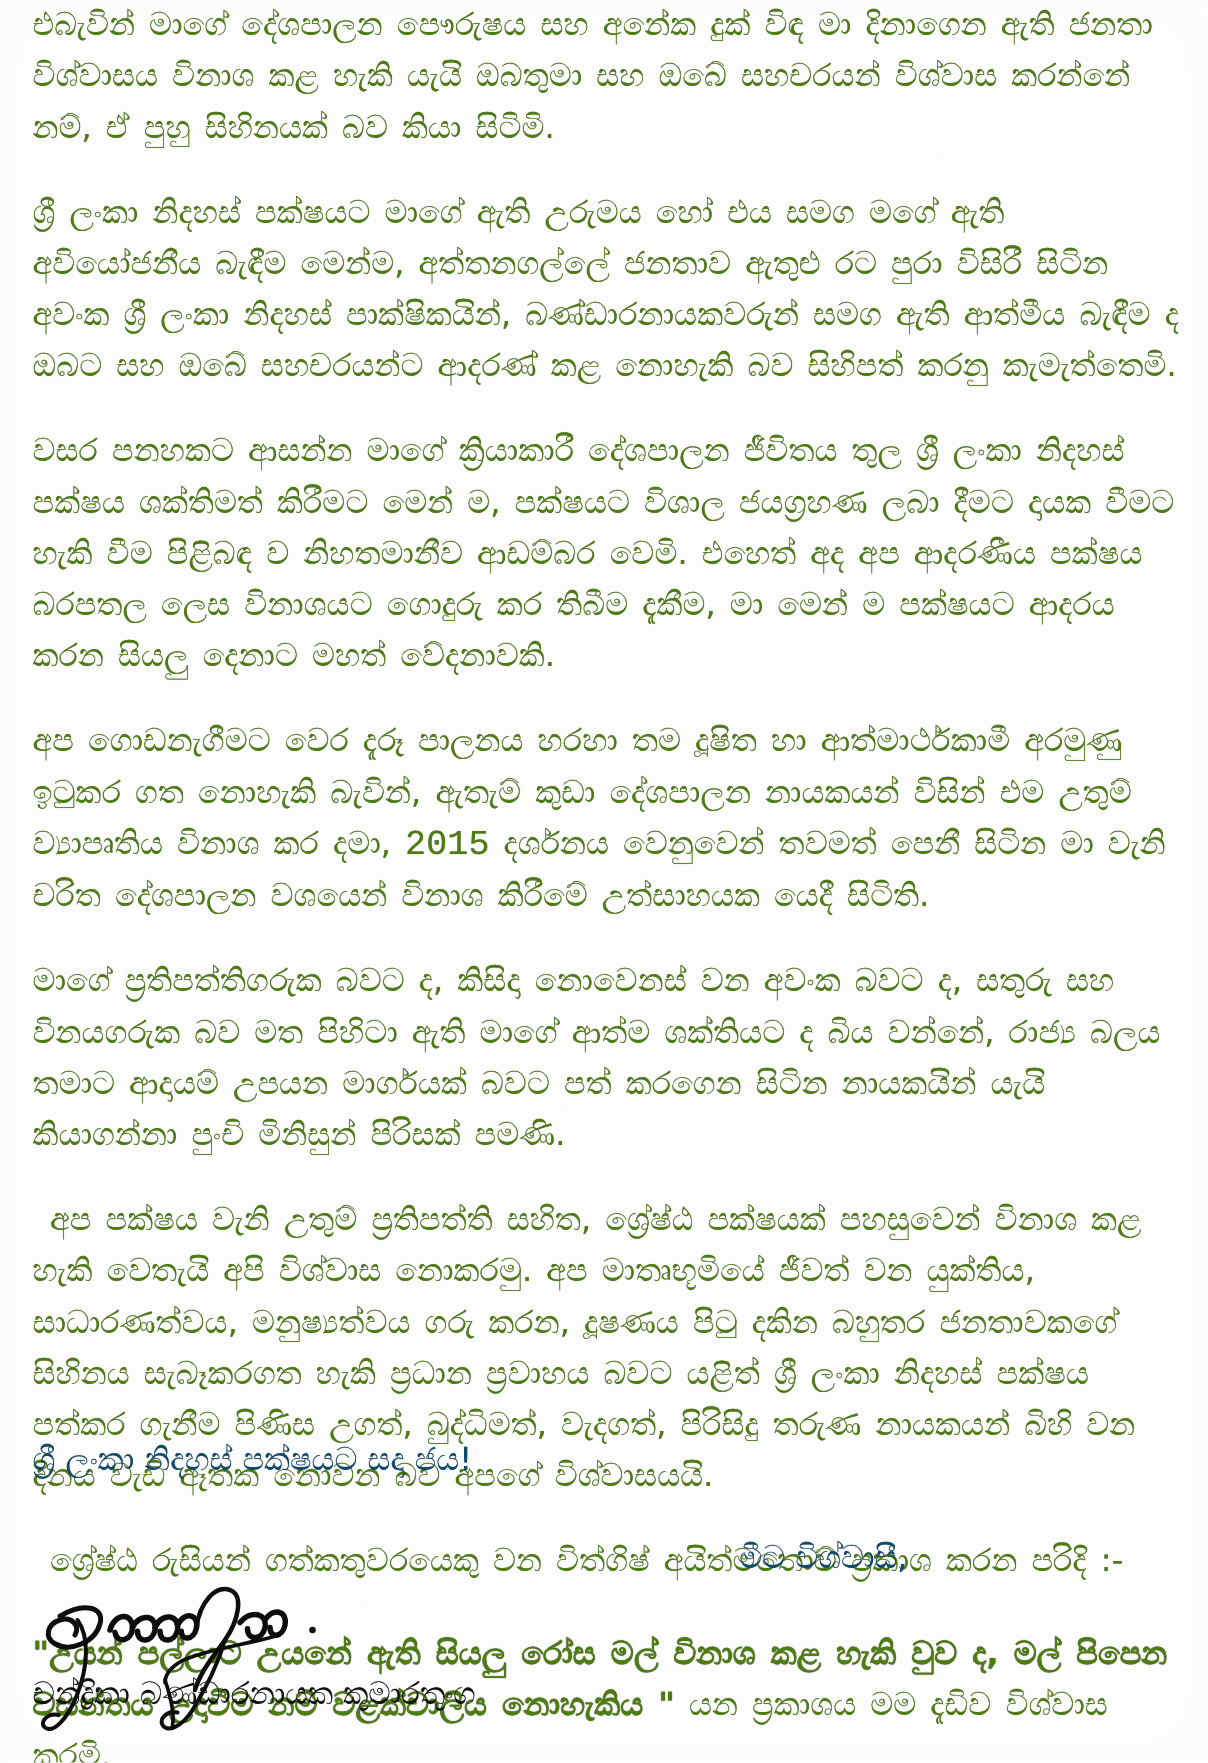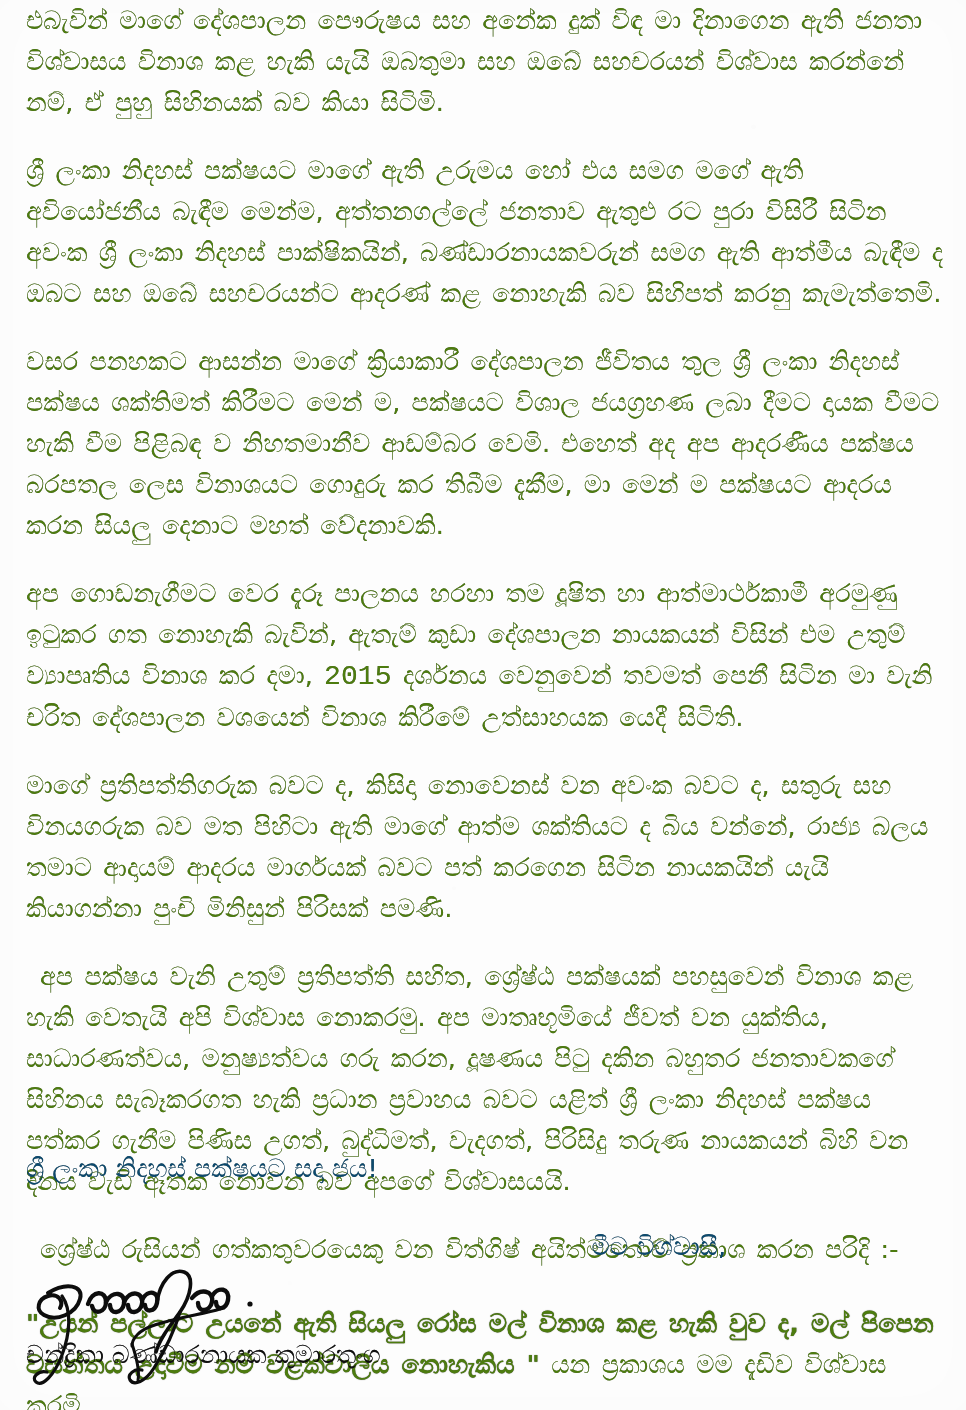--- a/index.html
+++ b/index.html
@@ -129,21 +129,21 @@
   <div class="body-text">
 
     <p class="para gap-lg">එබැවින් මාගේ දේශපාලන පෞරුෂය සහ අනේක දුක් විඳ මා දිනාගෙන ඇති ජනතා විශ්වාසය විනාශ කළ හැකි යැයි ඔබතුමා සහ ඔබේ සහචරයන් විශ්වාස කරන්නේ නම්, ඒ පුහු සිහිනයක් බව කියා සිටිමි.</p>
 
     <p class="para gap-lg">ශ්‍රී ලංකා නිදහස් පක්ෂයට මාගේ ඇති උරුමය හෝ එය සමග මගේ ඇති අවියෝජනීය බැඳීම මෙන්ම, අත්තනගල්ලේ ජනතාව ඇතුළු රට පුරා විසිරී සිටින අවංක ශ්‍රී ලංකා නිදහස් පාක්ෂිකයින්, බණ්ඩාරනායකවරුන් සමග ඇති ආත්මීය බැඳීම ද ඔබට සහ ඔබේ සහචරයන්ට ආදරණ් කළ නොහැකි බව  සිහිපත් කරනු කැමැත්තෙමි.</p>
 
     <p class="para gap-lg">වසර පනහකට ආසන්න මාගේ ක්‍රියාකාරී දේශපාලන ජීවිතය තුල ශ්‍රී ලංකා නිදහස් පක්ෂය ශක්තිමත් කිරීමට මෙන් ම, පක්ෂයට විශාල ජයග්‍රහණ ලබා දීමට දායක වීමට හැකි වීම පිළිබඳ ව නිහතමානීව ආඩම්බර වෙමි. එහෙත් අද අප ආදරණීය පක්ෂය බරපතල ලෙස විනාශයට ගොදුරු කර තිබීම දැකීම, මා මෙන් ම පක්ෂයට ආදරය කරන සියලු දෙනාට මහත් වේදනාවකි.</p>
 
     <p class="para gap-lg"><span>අප ගොඩනැගීමට වෙර දැරූ පාලනය හරහා තම දූෂිත හා ආත්මාර්ථකාමී අරමුණු ඉටුකර ගත නොහැකි බැවින්, ඇතැම් කුඩා දේශපාලන නායකයන් විසින් එම උතුම් ව්‍යාපෘතිය විනාශ කර දමා, </span><span class="numeral">2015</span><span> දර්ශනය වෙනුවෙන් තවමත් පෙනී සිටින මා වැනි චරිත දේශපාලන වශයෙන් විනාශ කිරීමේ උත්සාහයක යෙදී සිටිති.</span></p>
 
-    <p class="para gap-lg">මාගේ ප්‍රතිපත්තිගරුක බවට ද, කිසිදා නොවෙනස් වන අවංක බවට ද, සතුරු සහ විනයගරුක බව මත පිහිටා ඇති මාගේ ආත්ම ශක්තියට ද බිය වන්නේ, රාජ්‍ය බලය තමාට ආදායම් ආදරය මාර්ගයක් බවට පත් කරගෙන සිටින නායකයින් යැයි කියාගන්නා පුංචි මිනිසුන් පිරිසක් පමණි.</p>
+    <p class="para gap-lg">මාගේ ප්‍රතිපත්තිගරුක බවට ද, කිසිදා නොවෙනස් වන අවංක බවට ද, සතුරු සහ විනයගරුක බව මත පිහිටා ඇති මාගේ ආත්ම ශක්තියට ද බිය වන්නේ, රාජ්‍ය බලය තමාට ආදායම් උපයන මාර්ගයක් බවට පත් කරගෙන සිටින නායකයින් යැයි කියාගන්නා පුංචි මිනිසුන් පිරිසක් පමණි.</p>
 
     <p class="para indent gap-lg">අප පක්ෂය වැනි උතුම් ප්‍රතිපත්ති සහිත, ශ්‍රේෂ්ඨ පක්ෂයක් පහසුවෙන් විනාශ කළ හැකි වෙතැයි අපි විශ්වාස නොකරමු. අප මාතෘභූමියේ ජීවත් වන යුක්තිය, සාධාරණත්වය, මනුෂ්‍යත්වය ගරු කරන, දූෂණය පිටු දකින බහුතර ජනතාවකගේ සිහිනය සැබෑකරගත හැකි ප්‍රධාන ප්‍රවාහය බවට යළිත් ශ්‍රී ලංකා නිදහස් පක්ෂය පත්කර ගැනීම පිණිස උගත්, බුද්ධිමත්, වැදගත්, පිරිසිදු තරුණ නායකයන් බිහි වන දිනය වැඩි ඈතක නොවන බව අපගේ විශ්වාසයයි.</p>
 
     <p class="para indent gap-xl">ශ්‍රේෂ්ඨ රුසියන් ගත්කතුවරයෙකු වන විත්ගිෂ් අයිත්මතොව් ප්‍රකාශ කරන පරිදි :-</p>
 
     <p class="para quote"><span>"උයන් පල්ලාට උයනේ ඇති සියලු රෝස මල් විනාශ කළ හැකි වුව ද, මල් පිපෙන වසන්තය උදාවීම නම්  වළක්වාලිය නොහැකිය "</span><span class="inline-normal"> යන ප්‍රකාශය මම දැඩිව විශ්වාස කරමි.</span></p>
 
   </div>
 
   <div class="closing">

